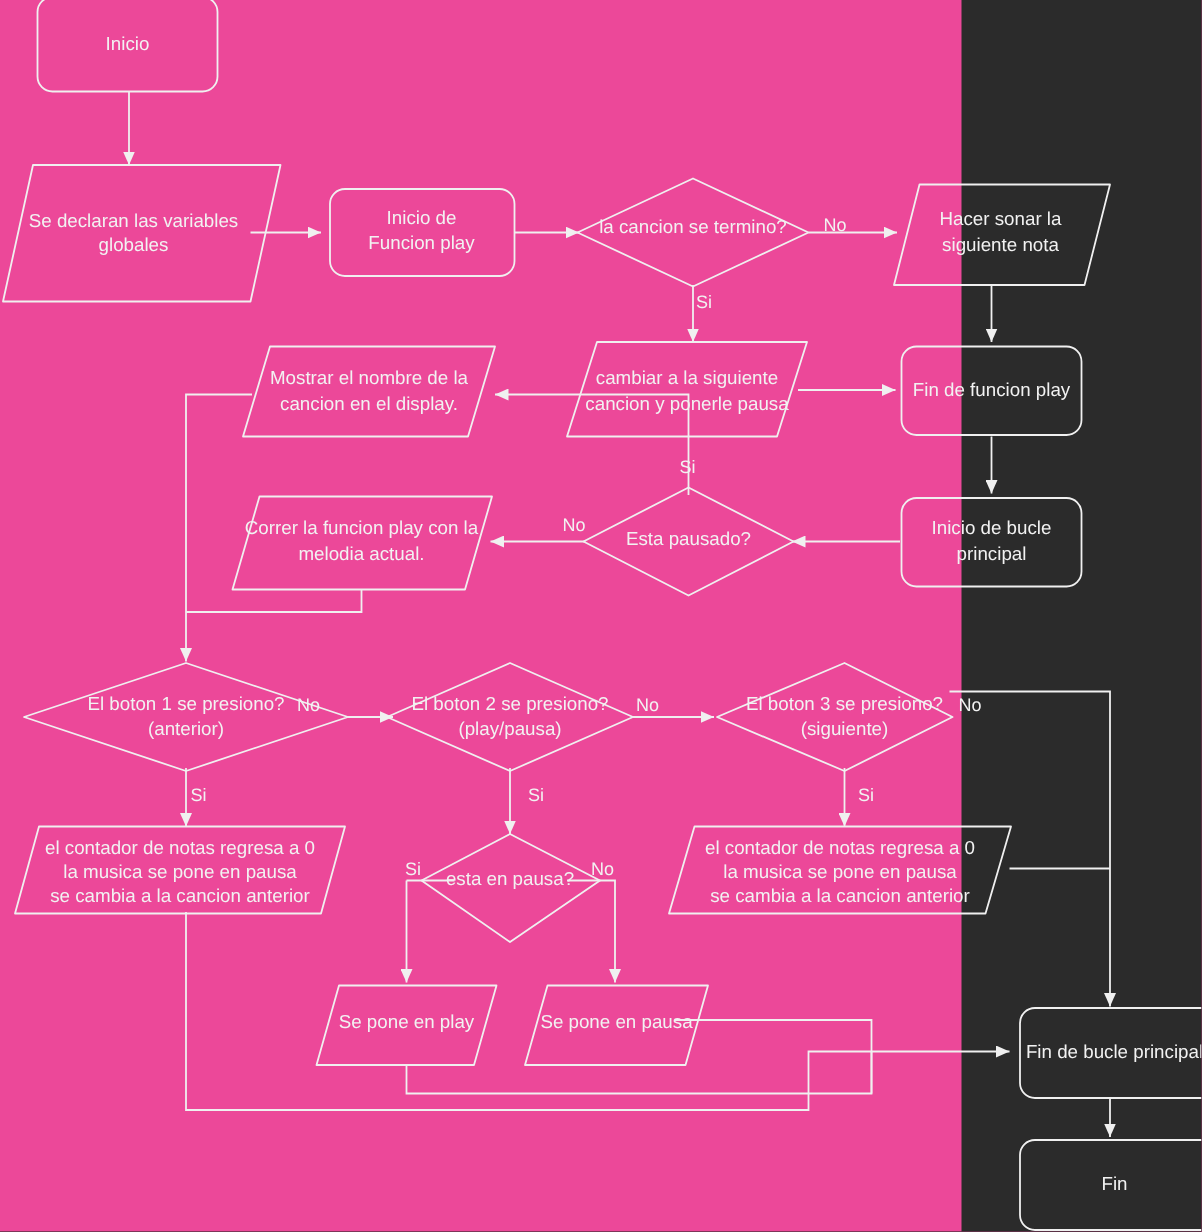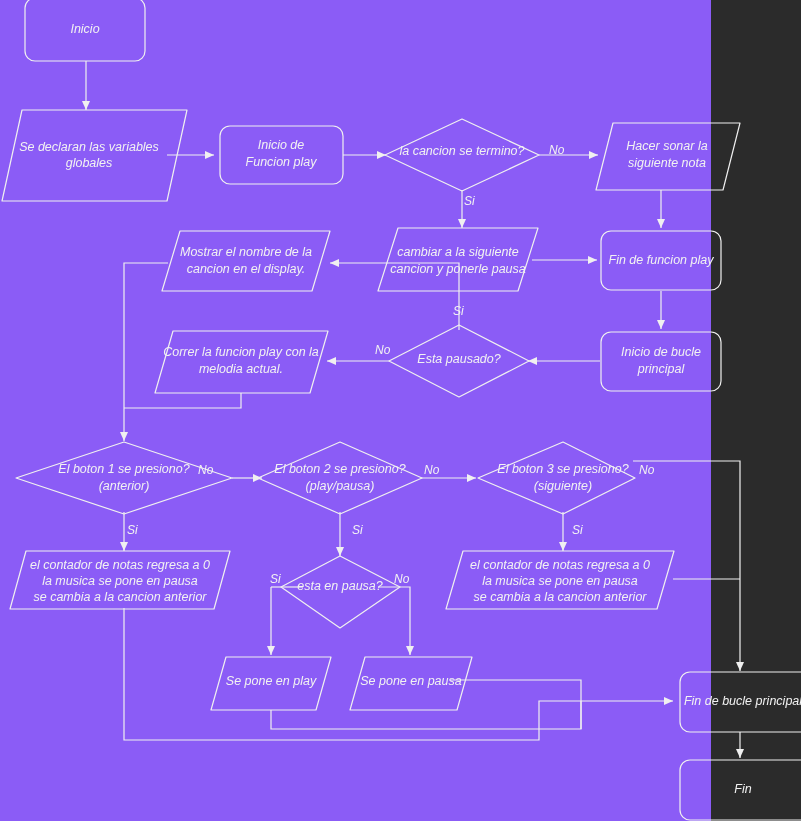--- a/index.html
+++ b/index.html
@@ -8,24 +8,23 @@
     background: #2b2b2b;
   }
   body {
     width: 801px;
     height: 821px;
     overflow: hidden;
     font-family: "Liberation Sans", sans-serif;
   }
   #canvas {
     position: relative;
-    width: 711px;
+    width: 641px;
     height: 821px;
-    background: #8b5cf6;
-    font-style: italic;
+    background: #ec4899;
   }
   svg#flow {
     position: absolute;
     left: 0;
     top: 0;
     width: 801px;
     height: 821px;
     display: block;
   }
   .shape {

